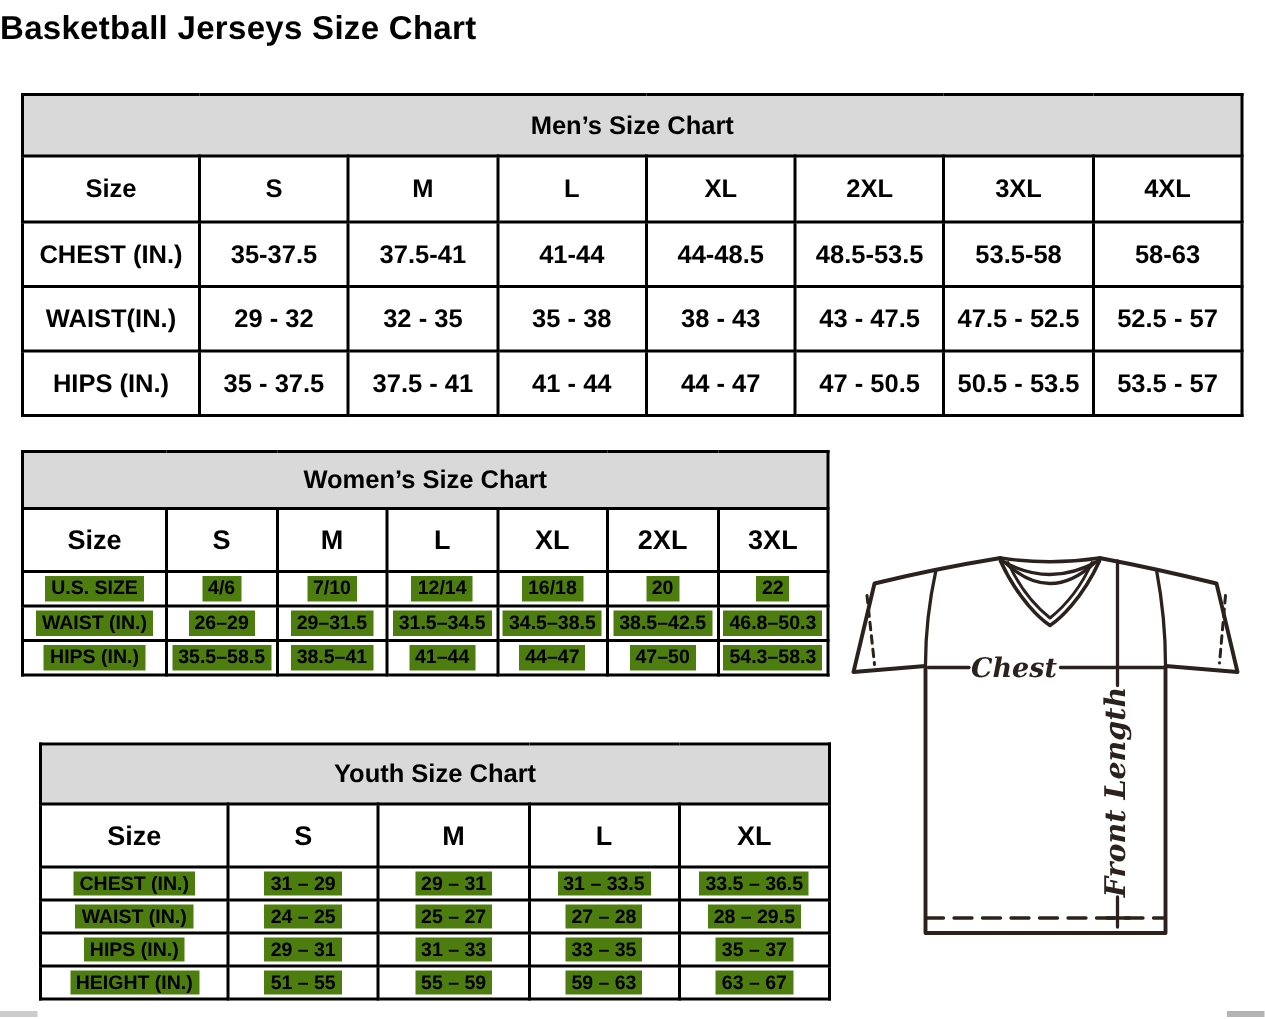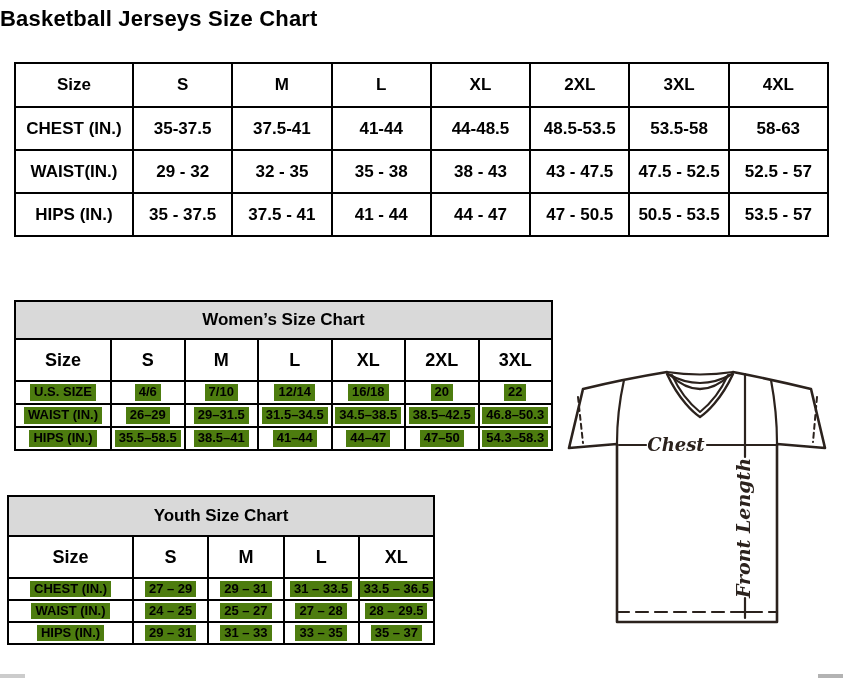--- a/index.html
+++ b/index.html
@@ -27,21 +27,21 @@
   table.mens tr.size-row th{height:42px;font-size:17px;}
   table.mens tr.data-row td{height:41px;font-size:17px;}
   table.mens col.c0{width:118px;}
   
   table.womens{left:14px;top:300px;width:539px;}
   table.womens .tbl-title{height:36px;}
   table.womens tr.size-row th{height:40px;font-size:18px;}
   table.womens tr.data-row td{height:21px;font-size:13px;}
   table.womens col.c0{width:96px;}
   
-  table.youth{left:7px;top:495px;width:428px;}
+  table.youth{left:26px;top:495px;width:528px;}
   table.youth .tbl-title{height:38px;}
   table.youth tr.size-row th{height:40px;font-size:18px;}
   table.youth tr.data-row td{height:20px;font-size:13px;}
   table.youth col.c0{width:125px;}
   
   .hl{background:#4d7c0f;padding:0 4px;display:inline-block;line-height:1.25;}
   
   .jersey-wrap{position:absolute;left:556px;top:360px;width:282px;height:268px;}
   .jersey-wrap svg{display:block;width:100%;height:100%;}
   .meas-text{
@@ -57,20 +57,23 @@
 <body>
 
 <div class="page-title">Basketball Jerseys Size Chart</div>
 
 <table class="size-table mens">
   <colgroup>
       <col class="c0">
       <col span="7">
     </colgroup>
   <tbody>
+      <tr>
+        <th colspan="8" class="tbl-title">Men’s Size Chart</th>
+      </tr>
   <tr class="size-row">
     <th>Size</th>
     <th>S</th>
     <th>M</th>
     <th>L</th>
     <th>XL</th>
     <th>2XL</th>
     <th>3XL</th>
     <th>4XL</th>
   </tr>
@@ -166,38 +169,45 @@
       </tr>
   <tr class="size-row">
     <th>Size</th>
     <th>S</th>
     <th>M</th>
     <th>L</th>
     <th>XL</th>
   </tr>
   <tr class="data-row">
     <td><span class="hl">CHEST (IN.)</span></td>
-    <td><span class="hl">27 – 29</span></td>
+    <td><span class="hl">31 – 29</span></td>
     <td><span class="hl">29 – 31</span></td>
     <td><span class="hl">31 – 33.5</span></td>
     <td><span class="hl">33.5 – 36.5</span></td>
   </tr>
   <tr class="data-row">
     <td><span class="hl">WAIST (IN.)</span></td>
     <td><span class="hl">24 – 25</span></td>
     <td><span class="hl">25 – 27</span></td>
     <td><span class="hl">27 – 28</span></td>
     <td><span class="hl">28 – 29.5</span></td>
   </tr>
   <tr class="data-row">
     <td><span class="hl">HIPS (IN.)</span></td>
     <td><span class="hl">29 – 31</span></td>
     <td><span class="hl">31 – 33</span></td>
     <td><span class="hl">33 – 35</span></td>
     <td><span class="hl">35 – 37</span></td>
+  </tr>
+  <tr class="data-row">
+    <td><span class="hl">HEIGHT (IN.)</span></td>
+    <td><span class="hl">51 – 55</span></td>
+    <td><span class="hl">55 – 59</span></td>
+    <td><span class="hl">59 – 63</span></td>
+    <td><span class="hl">63 – 67</span></td>
   </tr>
 </tbody>
   </table>
 
 <div class="jersey-wrap">
   <svg viewBox="556 360 282 268" xmlns="http://www.w3.org/2000/svg">
     <g fill="none" stroke="#2b221d" stroke-linecap="round" stroke-linejoin="round">
 
       <path stroke-width="2.6" d="M667,372 Q624,379 583,389 L569,448 L617,444 L617,622 L777,622 L777,444 L825,448 L811,389 Q770,379 733,372"></path>
 

